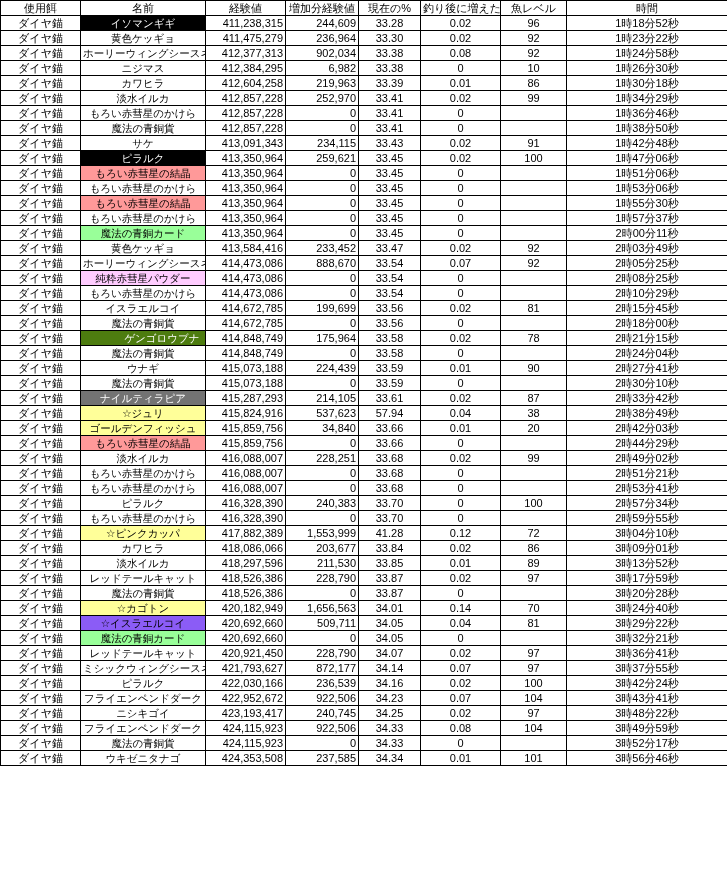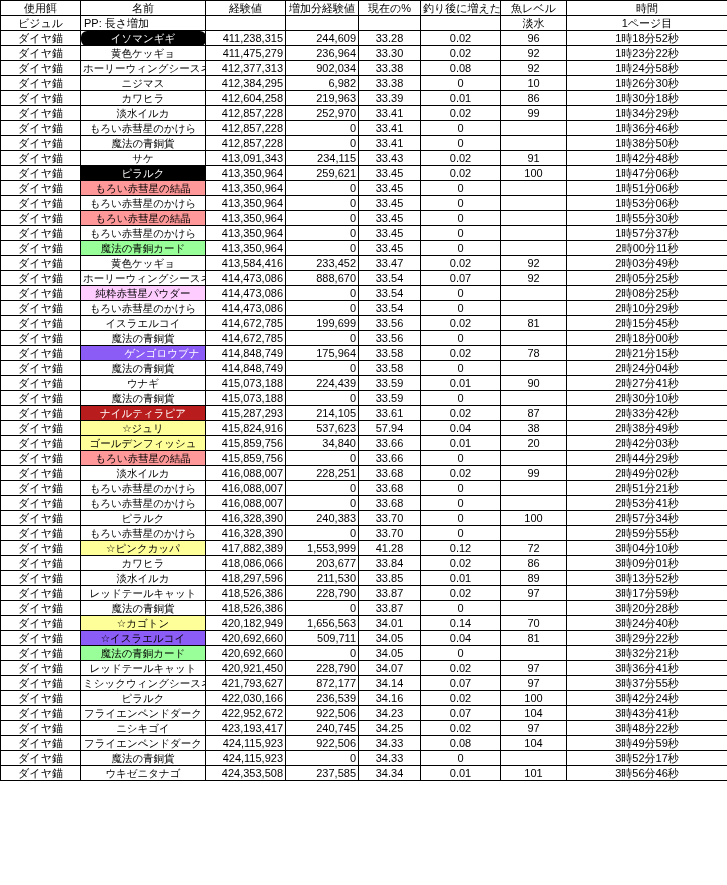--- a/index.html
+++ b/index.html
@@ -52,35 +52,25 @@
     <tr>
       <th>使用餌</th>
       <th>名前</th>
       <th>経験値</th>
       <th>増加分経験値</th>
       <th>現在の%</th>
       <th>釣り後に増えた%</th>
       <th>魚レベル</th>
       <th>時間</th>
     </tr>
-    <tr class="sub">
-      <th>ビジュル</th>
-      <th class="l">PP: 長さ増加</th>
-      <th></th>
-      <th></th>
-      <th></th>
-      <th></th>
-      <th>淡水</th>
-      <th>1ページ目</th>
-    </tr>
   </thead>
   <tbody id="tbody">
         <tr>
           <td class="cell-use">ダイヤ錨</td>
-          <td class="cell-name" style="background: rgb(0, 0, 0); color: rgb(255, 255, 255); border-radius: 6px;">イソマンギギ</td>
+          <td class="cell-name" style="background: rgb(0, 0, 0); color: rgb(255, 255, 255);">イソマンギギ</td>
           <td class="cell-num">411,238,315</td>
           <td class="cell-num">244,609</td>
           <td class="cell-center">33.28</td>
           <td class="cell-center">0.02</td>
           <td class="cell-center">96</td>
           <td class="cell-center">1時18分52秒</td>
         </tr>
         <tr>
           <td class="cell-use">ダイヤ錨</td>
           <td class="cell-name">黄色ケッギョ</td>
@@ -276,21 +266,21 @@
           <td class="cell-name">魔法の青銅貨</td>
           <td class="cell-num">414,672,785</td>
           <td class="cell-num">0</td>
           <td class="cell-center">33.56</td>
           <td class="cell-center">0</td>
           <td class="cell-center"></td>
           <td class="cell-center">2時18分00秒</td>
         </tr>
         <tr>
           <td class="cell-use">ダイヤ錨</td>
-          <td class="cell-name" style="background: #8b5cf6; color: rgb(255, 255, 255); padding-left: 40px;">ゲンゴロウブナ</td>
+          <td class="cell-name" style="background: #4d7c0f; color: rgb(255, 255, 255); padding-left: 40px;">ゲンゴロウブナ</td>
           <td class="cell-num">414,848,749</td>
           <td class="cell-num">175,964</td>
           <td class="cell-center">33.58</td>
           <td class="cell-center">0.02</td>
           <td class="cell-center">78</td>
           <td class="cell-center">2時21分15秒</td>
         </tr>
         <tr>
           <td class="cell-use">ダイヤ錨</td>
           <td class="cell-name">魔法の青銅貨</td>
@@ -316,21 +306,21 @@
           <td class="cell-name">魔法の青銅貨</td>
           <td class="cell-num">415,073,188</td>
           <td class="cell-num">0</td>
           <td class="cell-center">33.59</td>
           <td class="cell-center">0</td>
           <td class="cell-center"></td>
           <td class="cell-center">2時30分10秒</td>
         </tr>
         <tr>
           <td class="cell-use">ダイヤ錨</td>
-          <td class="cell-name" style="background: #b91c1c; color: rgb(255, 255, 255);">ナイルティラピア</td>
+          <td class="cell-name" style="background: #737373; color: rgb(255, 255, 255);">ナイルティラピア</td>
           <td class="cell-num">415,287,293</td>
           <td class="cell-num">214,105</td>
           <td class="cell-center">33.61</td>
           <td class="cell-center">0.02</td>
           <td class="cell-center">87</td>
           <td class="cell-center">2時33分42秒</td>
         </tr>
         <tr>
           <td class="cell-use">ダイヤ錨</td>
           <td class="cell-name" style="background: rgb(255, 255, 153);">☆ジュリ</td>

